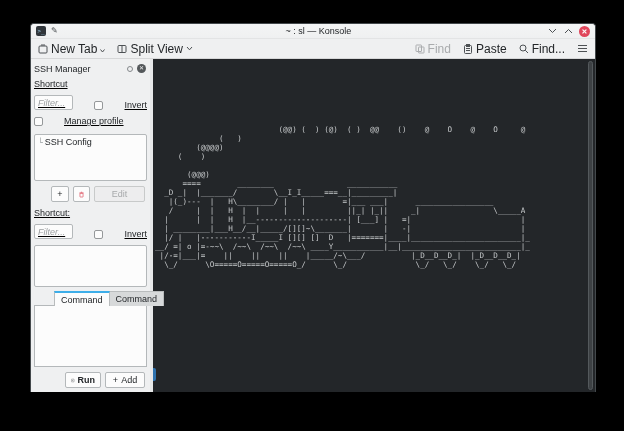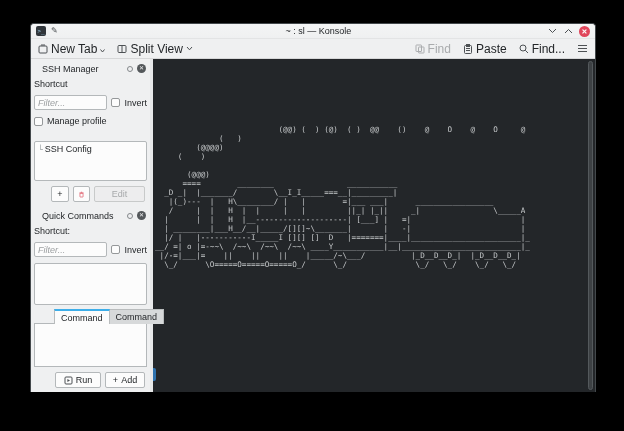--- a/index.html
+++ b/index.html
@@ -56,29 +56,29 @@
 
   .side-panels {
     width:122px; flex:0 0 122px; background:#eff0f1;
     border-right:3px solid #e7e8e9; display:flex; flex-direction:column;
   }
 
   .panel { display:flex; flex-direction:column; padding:2px 3px 4px 3px; min-height:0; }
   .panel.ssh { flex:0 0 147px; }
   .panel.qc  { flex:1; }
 
-  .panel-header { height:13px; flex:0 0 13px; display:flex; align-items:center; gap:4px; margin:1px 1px 4px 8px; }
+  .panel-header { height:13px; flex:0 0 13px; display:flex; align-items:center; gap:4px; margin:1px 1px 4px 0; }
   .panel-title { font-size:9px; color:#232629; flex:1; white-space:nowrap; }
   .float-dot { width:6px; height:6px; border:1px solid #84888b; border-radius:50%; }
   .panel-close {
     width:9px; height:9px; border-radius:50%; background:#54585b;
     color:#eff0f1; font-size:6px; line-height:9px; text-align:center;
   }
 
-  .row { display:flex; align-items:center; gap:4px; margin-bottom:6px; }
+  .row { display:flex; align-items:flex-end; gap:21px; margin-bottom:6px;text-decoration:underline; }
   .lbl { font-size:9px; color:#232629; white-space:nowrap; }
 
   .field {
     height:15px; background:#fcfcfc; border:1px solid #b4b8ba; border-radius:2px;
     font-size:9px; color:#232629; padding:0 3px; width:100%;
     font-family:"Liberation Sans", sans-serif;
   }
   .field::placeholder { color:#9da0a2; font-style:italic; }
   .flex1 { flex:1; min-width:0; }
 
@@ -224,21 +224,21 @@
             <span class="panel-close">✕</span>
           </div>
           <div class="row">
             <span class="lbl">Shortcut</span>
           </div>
           <div class="row">
             <input class="field flex1" placeholder="Filter..." style="">
             <span class="checkbox"></span>
             <span class="lbl">Invert</span>
           </div>
-          <div class="row" style="margin-bottom:15px;">
+          <div class="row" style="margin-bottom:8px;">
             <span class="checkbox"></span>
             <span class="lbl">Manage profile</span>
           </div>
           <div class="tree-box">
             <div class="tree-item">
               <span class="branch">└</span>
               <span>SSH Config</span>
             </div>
           </div>
           <div class="btn-row">
@@ -248,41 +248,36 @@
                   <rect x="1.5" y="2.5" width="5" height="6" rx="0.5" stroke="#da4453" fill="none" stroke-width="1"></rect>
                   <line x1="0.5" y1="2" x2="7.5" y2="2" stroke="#da4453" stroke-width="1"></line>
                   <line x1="3" y1="0.8" x2="5" y2="0.8" stroke="#da4453" stroke-width="1"></line>
                 </svg>
             </div>
             <div class="btn disabled" style="width:51px;">Edit</div>
           </div>
         </div>
 
         <div class="panel qc">
-          <div class="panel-header">
-            <span class="panel-title">Quick Commands</span>
-            <span class="float-dot"></span>
-            <span class="panel-close">✕</span>
-          </div>
           <div class="row">
             <span class="lbl">Shortcut:</span>
           </div>
           <div class="row">
             <input class="field flex1" placeholder="Filter..." style="">
             <span class="checkbox"></span>
             <span class="lbl">Invert</span>
           </div>
           <div class="list-box" style="flex:0 0 42px;"></div>
           <div class="tabbar">
             <div class="tab active">Command</div>
             <div class="tab inactive">Command</div>
           </div>
           <div class="editor-box"></div>
           <div class="btn-row">
-            <div class="btn" style="width:46px;">
+            <div class="btn" style="width:36px;font-weight:bold;">
               <svg width="9" height="9" viewBox="0 0 9 9">
                   <rect x="1" y="1" width="7" height="7" rx="1" class="icon-stroke"></rect>
                   <polygon points="3.4,3 6,4.5 3.4,6" fill="#4d5154"></polygon>
                 </svg>
               <span>Run</span>
             </div>
             <div class="btn" style="width:40px;">
               <span>+</span>
               <span>Add</span>
             </div>

